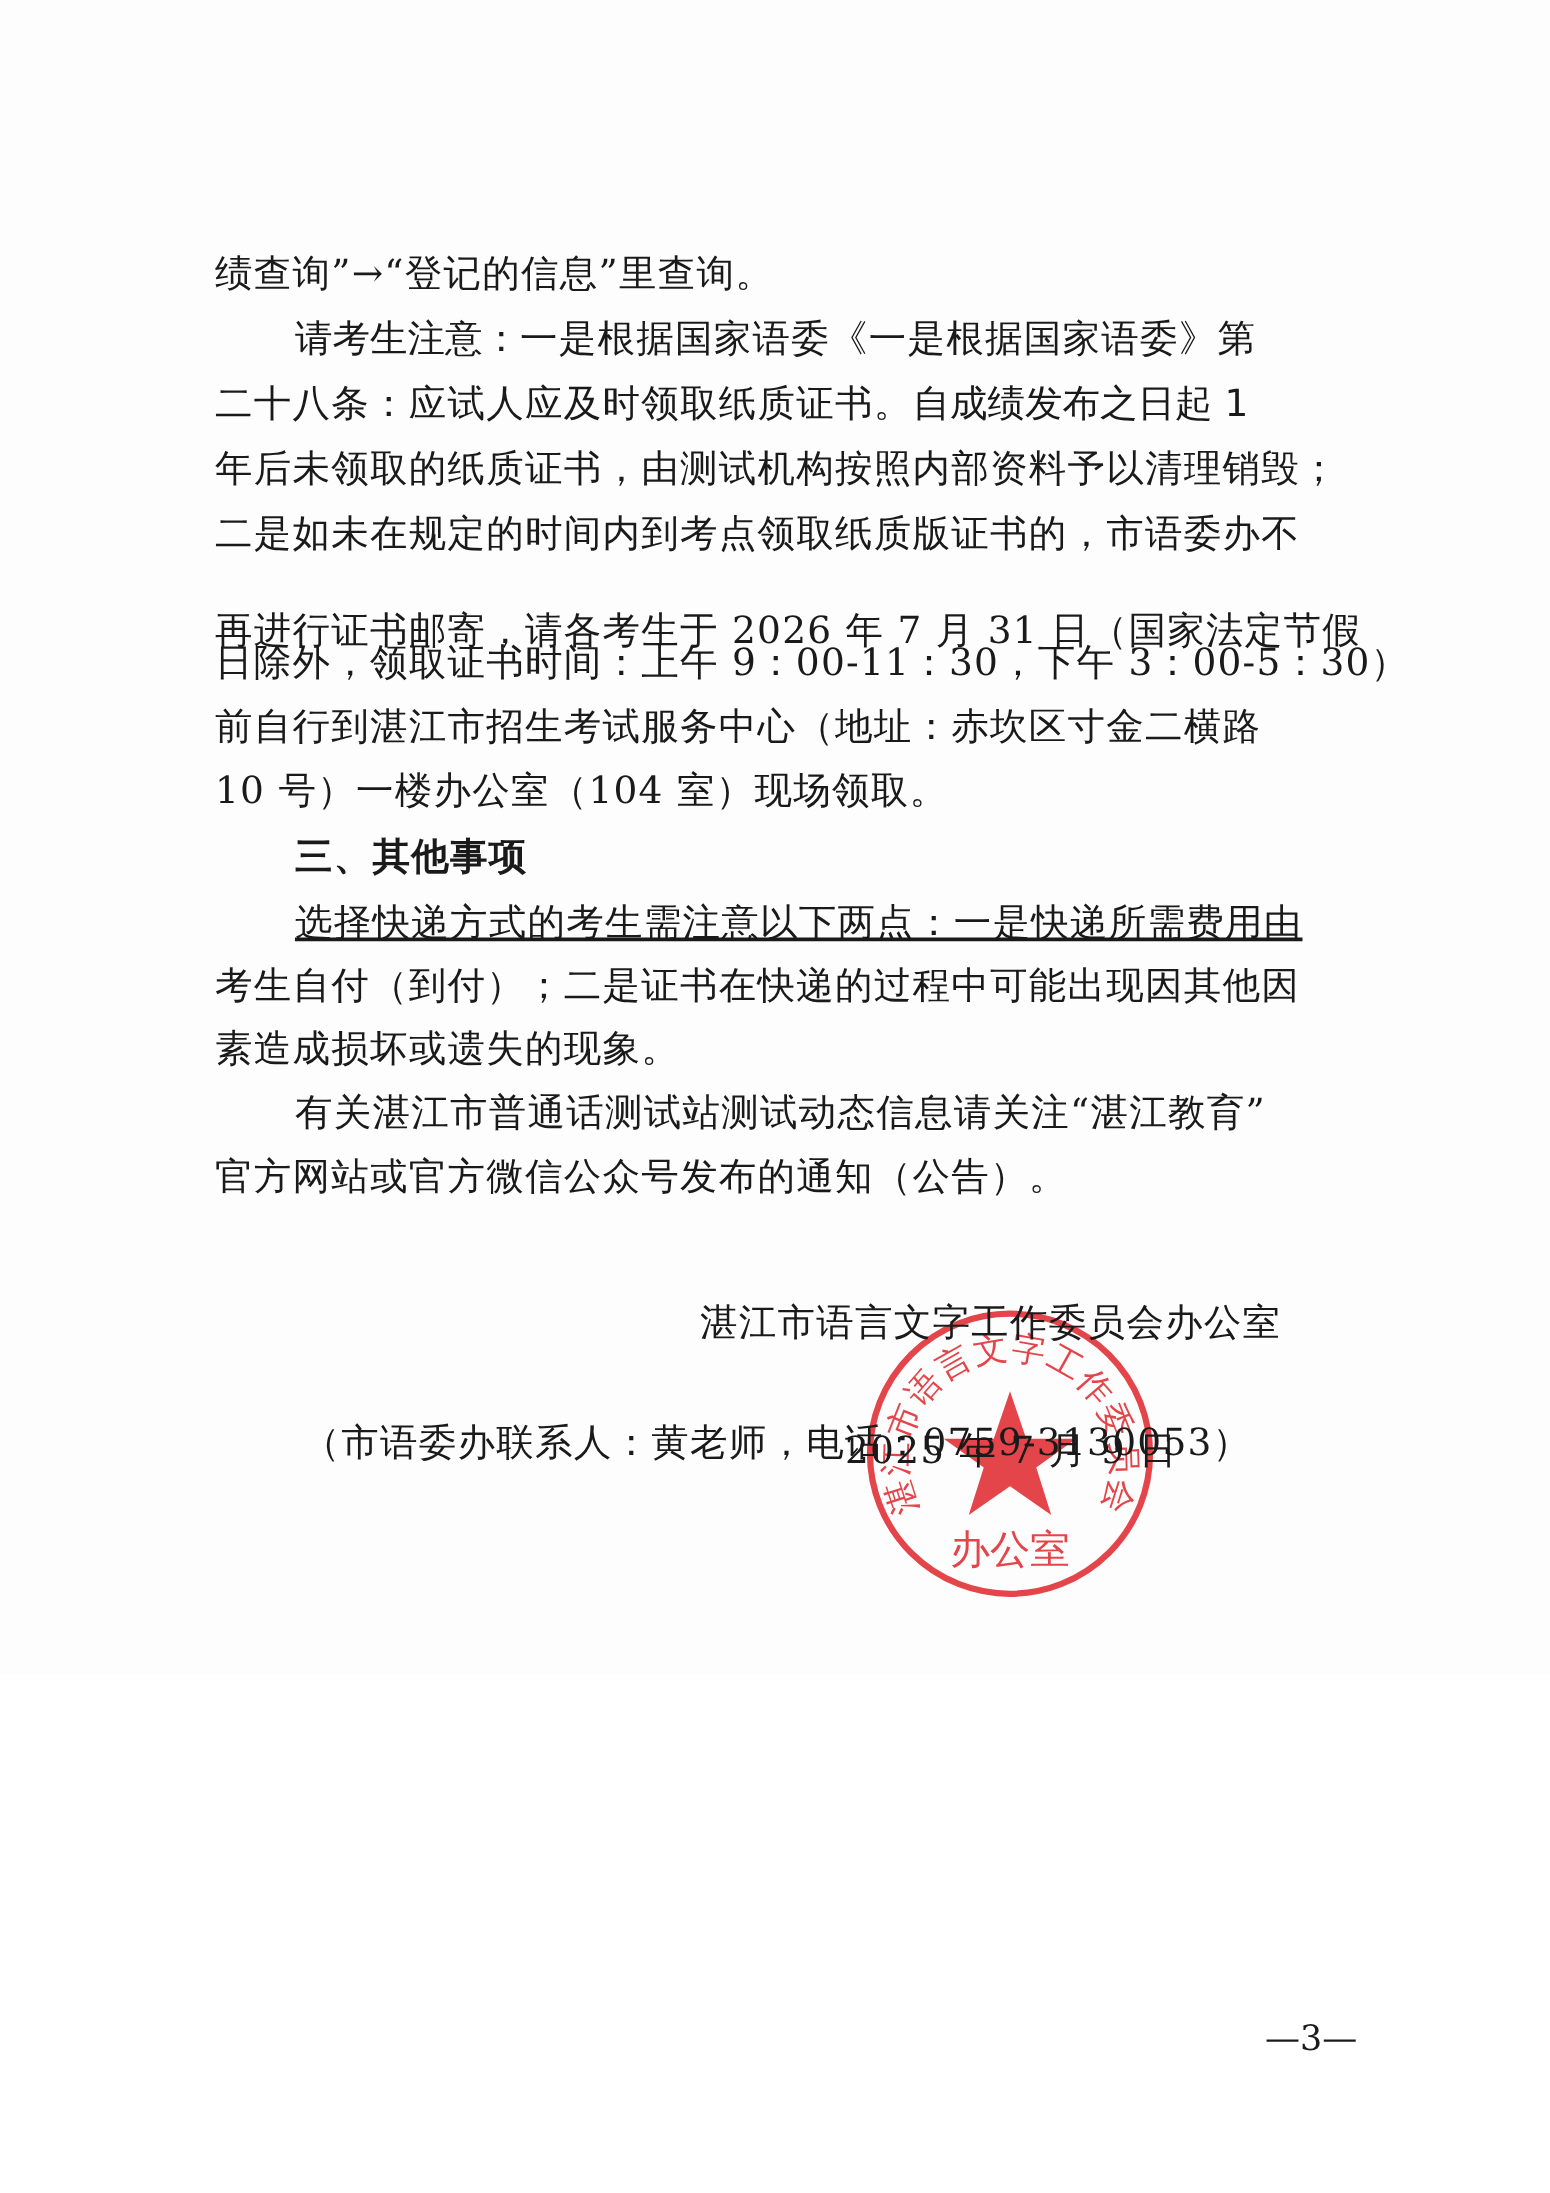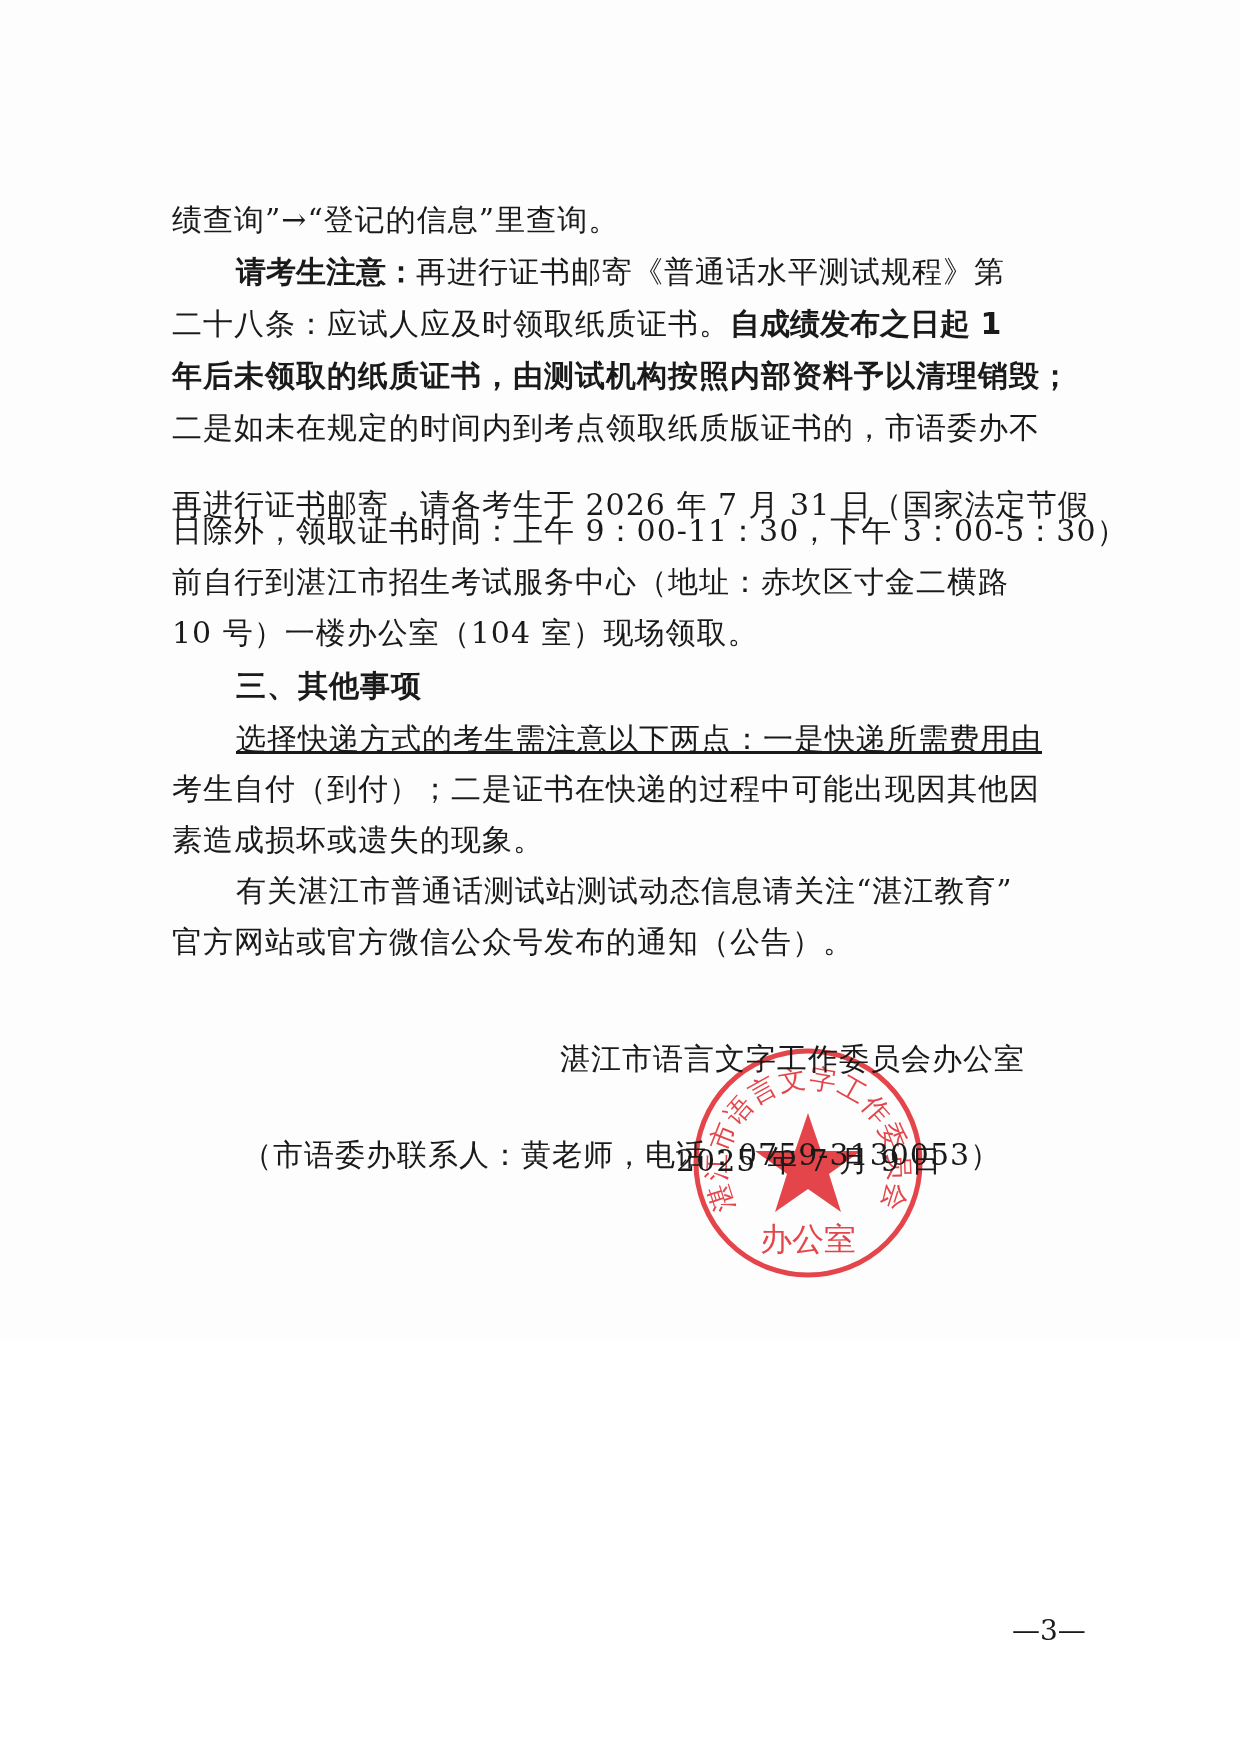--- a/index.html
+++ b/index.html
@@ -1,35 +1,35 @@
 <!DOCTYPE html>
 <html><head>
 <meta charset="utf-8">
 <style>
   html, body { margin: 0; padding: 0; background: #ffffff; }
   body { width: 1240px; height: 1754px; position: relative; overflow: hidden;
          font-family: "DejaVu Serif", "Liberation Serif", serif; color: #1a1a1a; }
   .page { position: absolute; left: 0; top: 0; width: 1240px; height: 1340px; background: #fdfdfd; }
   .line { position: absolute; left: 172px; font-size: 30px; line-height: 36px; white-space: nowrap; letter-spacing: 1px; }
   .indent { left: 236px; }
-  .bold { font-weight: bold; font-family: "DejaVu Sans", "Liberation Sans", sans-serif; letter-spacing: 0px; }
+  .bold { font-weight: normal; font-family: "DejaVu Sans", "Liberation Sans", sans-serif; letter-spacing: 0px; }
   .heading { font-family: "DejaVu Sans", "Liberation Sans", sans-serif; font-weight: bold; }
   .sig { position: absolute; font-size: 30px; line-height: 36px; white-space: nowrap; letter-spacing: 1px; }
   .pagenum { position: absolute; left: 1012px; top: 1614px; font-size: 28px; line-height: 34px; }
   .stamp { position: absolute; left: 690px; top: 1045px; width: 236px; height: 236px; pointer-events: none; opacity: 0.85; }
 </style>
 </head>
 <body>
 
 <div class="page">
 
   <div class="line" style="top:202px;">绩查询”→“登记的信息”里查询。</div>
 
   <div class="line indent" style="top:254px;">
-    <span class="bold">请考生注意：</span><span id="notice-rest">再进行证书邮寄《普通话水平测试规程》第</span>
+    <span class="bold">请考生注意：</span><span id="notice-rest">一是根据国家语委《一是根据国家语委》第</span>
   </div>
 
   <div class="line" style="top:306px;">
     <span>二十八条：应试人应及时领取纸质证书。</span><span class="bold">自成绩发布之日起 1</span>
   </div>
 
   <div class="line bold" style="top:358px; letter-spacing:1px;">年后未领取的纸质证书，由测试机构按照内部资料予以清理销毁；</div>
   <div class="line" style="top:410px;">二是如未在规定的时间内到考点领取纸质版证书的，市语委办不</div>
   <div class="line" style="top:487px;">再进行证书邮寄，请各考生于 2026 年 7 月 31 日（国家法定节假</div>
   <div class="line" style="top:513px;">日除外，领取证书时间：上午 9：00-11：30，下午 3：00-5：30）</div>

